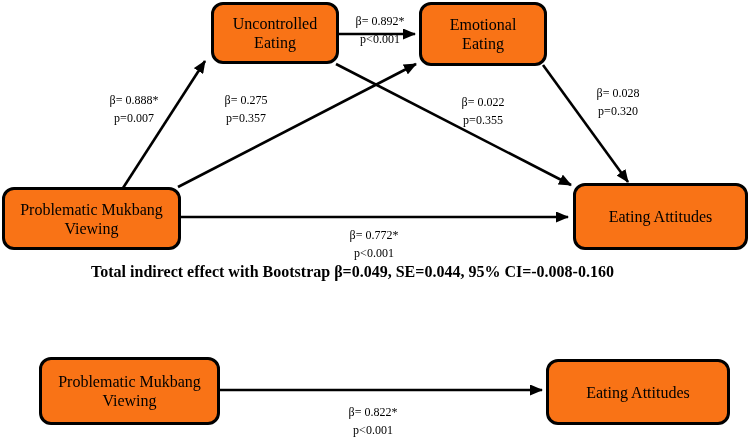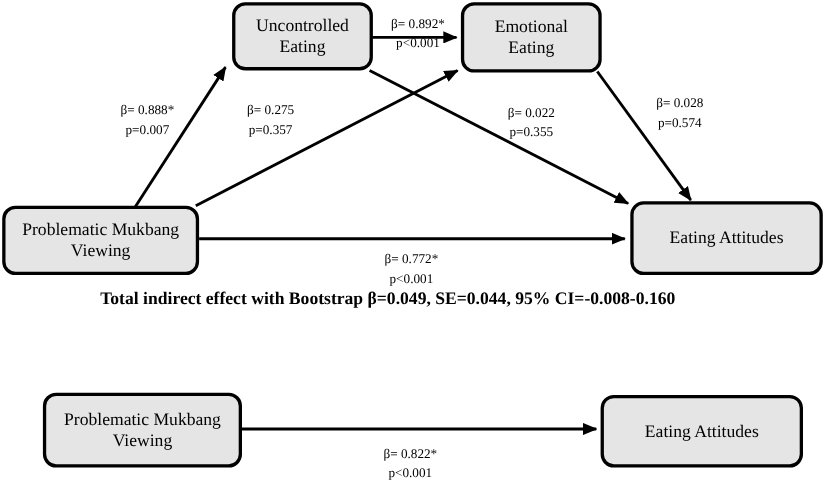--- a/index.html
+++ b/index.html
@@ -24,21 +24,21 @@
   }
   #arrow-layer line {
     stroke: #000000;
     stroke-width: 2.6;
   }
   .box {
     position: absolute;
     box-sizing: border-box;
     border: 3px solid #000000;
     border-radius: 12px;
-    background: #e5e5e5;
+    background: #f97316;
     display: flex;
     align-items: center;
     justify-content: center;
     text-align: center;
     font-size: 16px;
     line-height: 19px;
     z-index: 2;
   }
   .box .inner { display: inline-block; }
   .w160 { max-width: 160px; }
@@ -120,21 +120,21 @@
   <div class="stat" id="stat-ue-ee">
     <div>β= 0.892*</div>
     <div>p&lt;0.001</div>
   </div>
   <div class="stat" id="stat-ue-ea">
     <div>β= 0.022</div>
     <div>p=0.355</div>
   </div>
   <div class="stat" id="stat-ee-ea">
     <div>β= 0.028</div>
-    <div>p=0.574</div>
+    <div>p=0.320</div>
   </div>
   <div class="stat" id="stat-pmv-ea">
     <div>β= 0.772*</div>
     <div>p&lt;0.001</div>
   </div>
 
   <div id="indirect-note">Total indirect effect with Bootstrap β=0.049, SE=0.044, 95% CI=-0.008-0.160</div>
 
   <div class="box" id="box-pmv-bot">
     <span class="inner w160">Problematic Mukbang Viewing</span>

